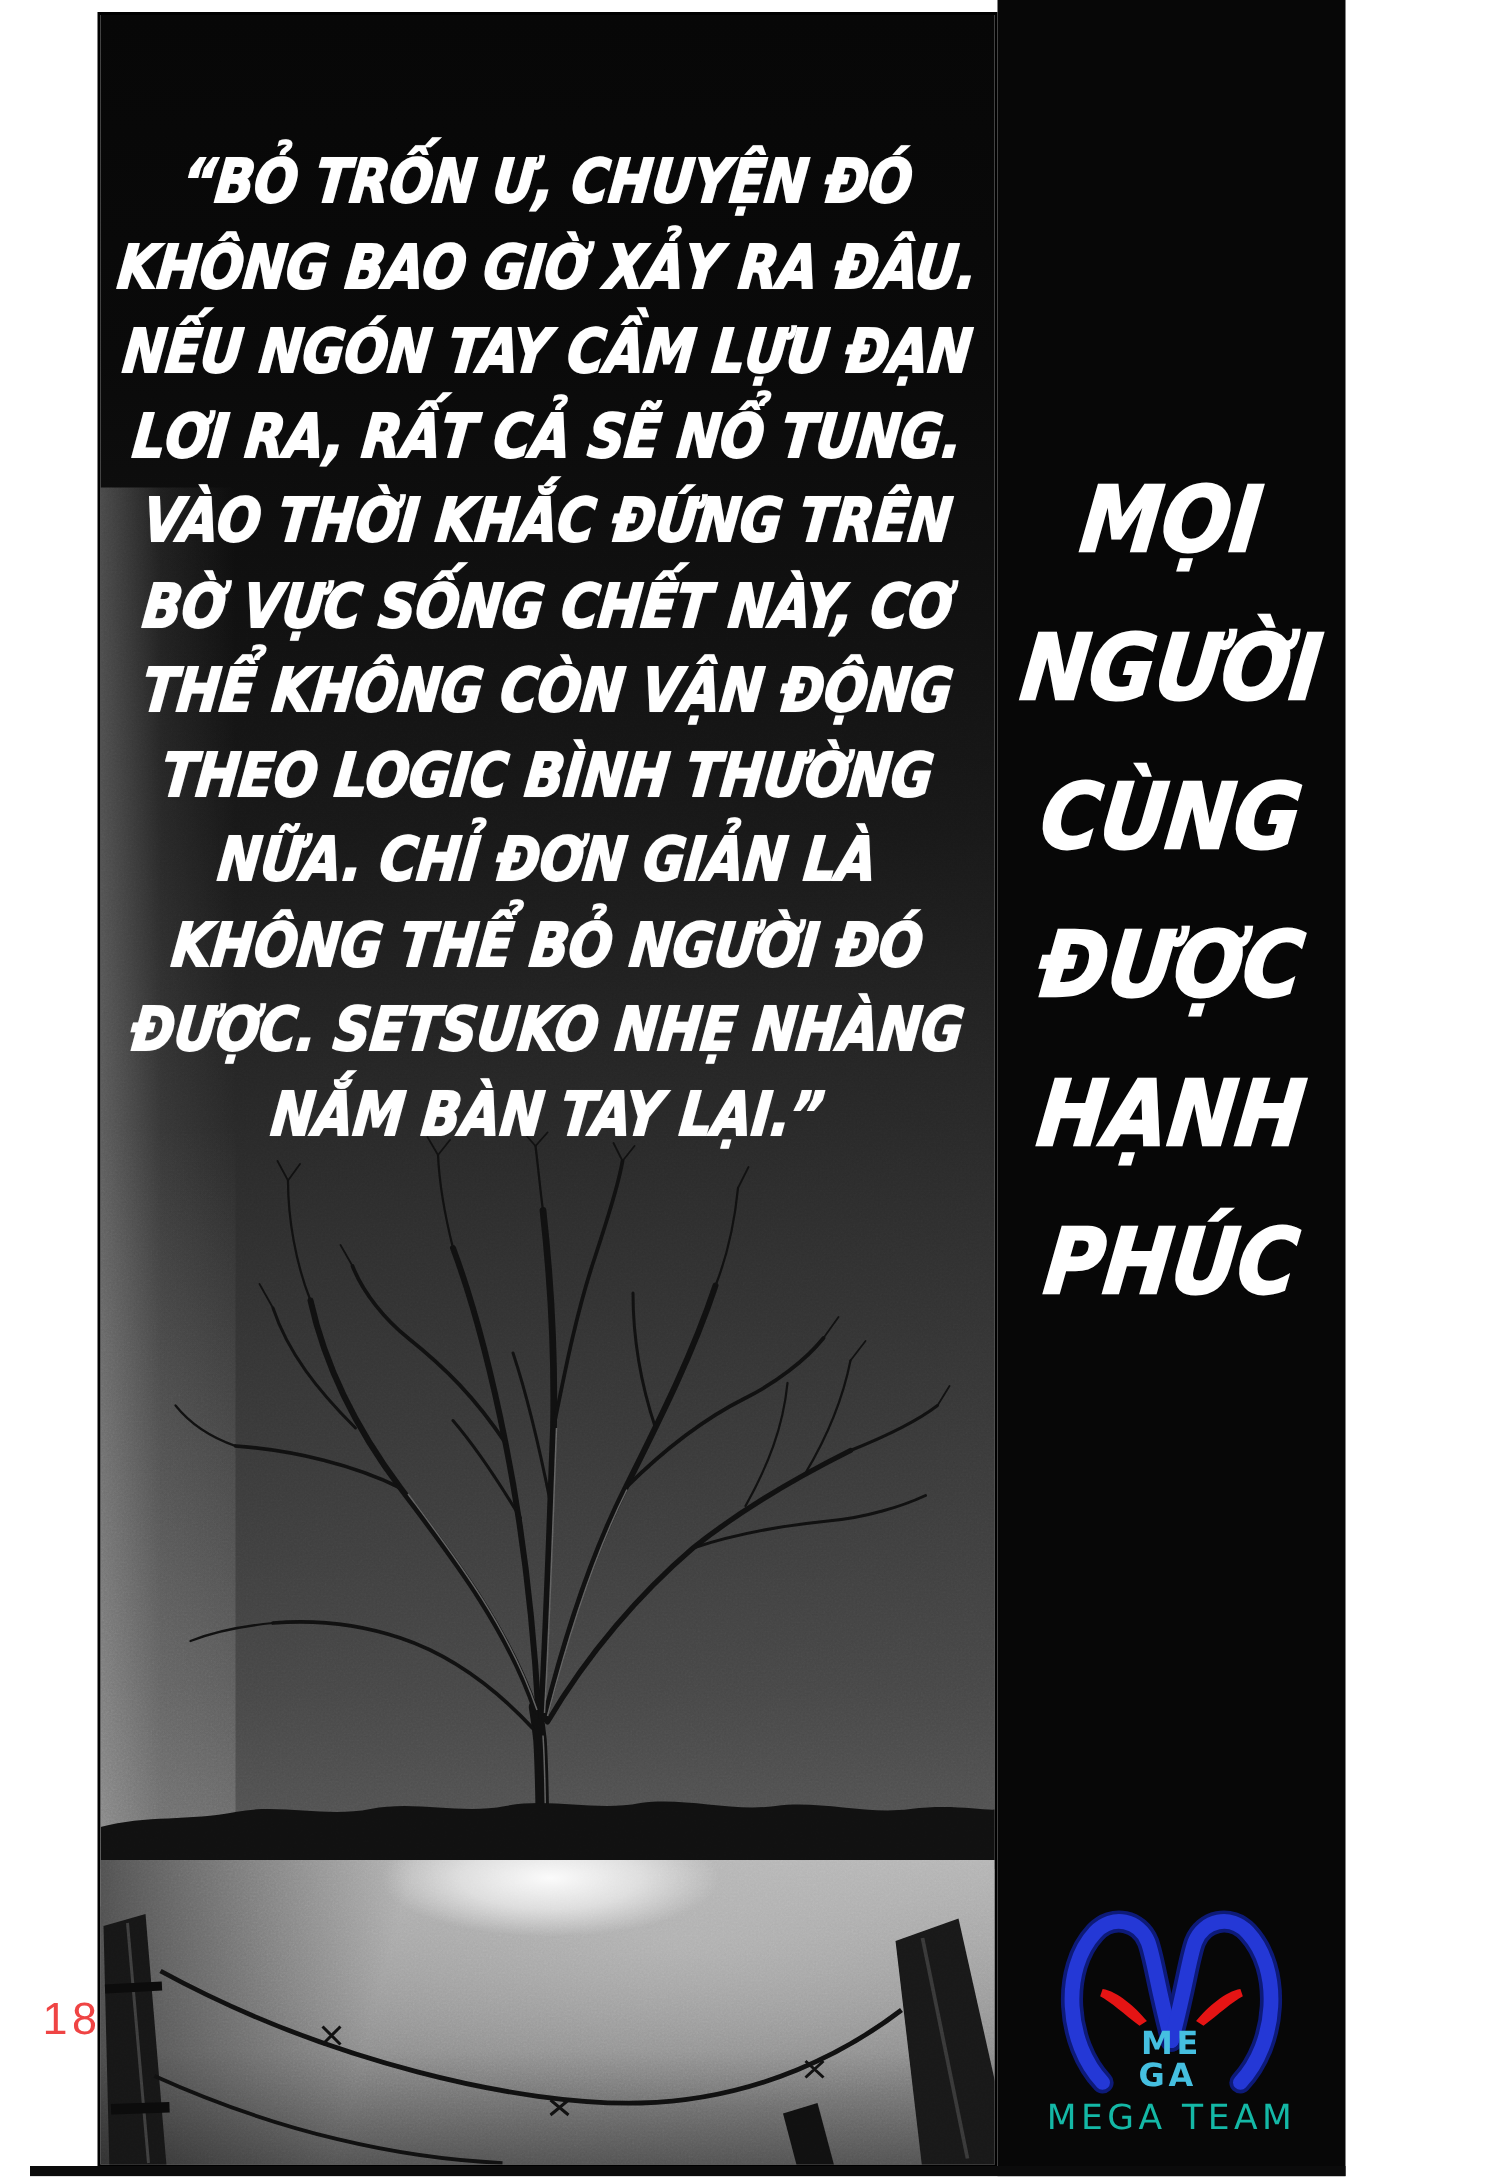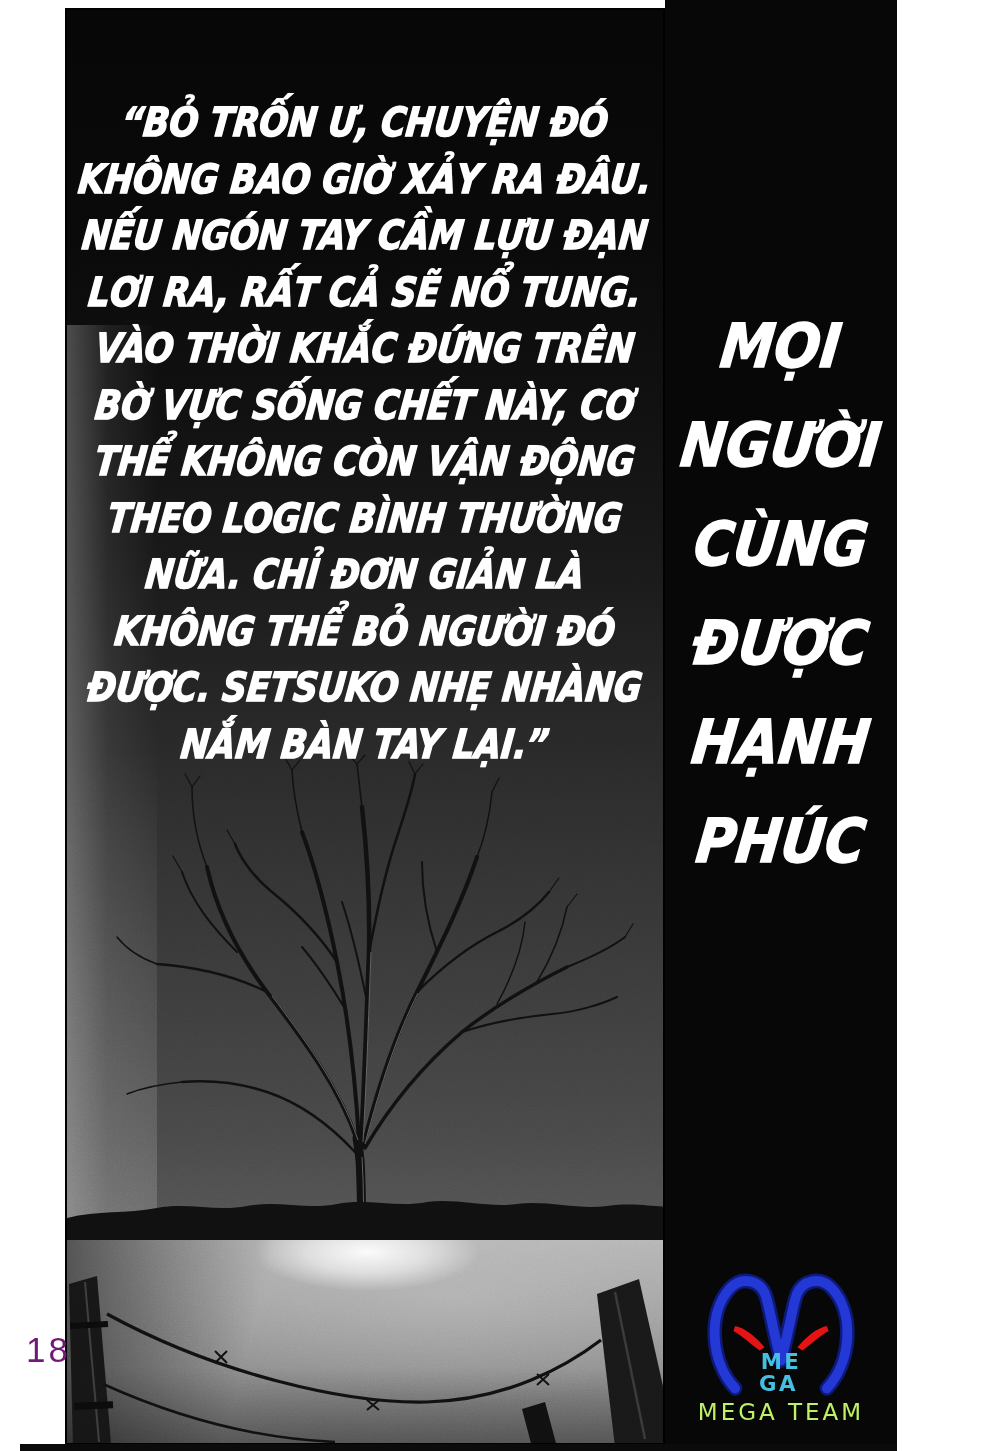--- a/index.html
+++ b/index.html
@@ -54,27 +54,27 @@
   .strip-title{
     position:absolute;left:0;top:297px;width:100%;text-align:center;
     color:#ffffff;font-weight:bold;font-style:italic;
     font-size:54px;line-height:99px;white-space:nowrap;
     -webkit-text-stroke:1.4px #ffffff;
   }
   .strip-title div{transform:scaleY(1.12) skewX(-7deg);}
   .logo{position:absolute;left:34px;top:1272px;width:164px;height:126px;}
   .team-name{
     position:absolute;left:0;top:1399px;width:100%;text-align:center;
-    color:#bef264;font-size:23px;font-weight:500;letter-spacing:3px;
+    color:#14b8a6;font-size:23px;font-weight:500;letter-spacing:3px;
     font-family:"DejaVu Sans",sans-serif;
   }
   
   .page-number{
     position:absolute;left:26px;top:1330px;width:44px;text-align:center;
-    color:#701a75;font-size:35px;letter-spacing:3px;font-weight:400;
+    color:#ef4444;font-size:30px;letter-spacing:3px;font-weight:400;
     font-family:"Liberation Sans",sans-serif;
   }
   .bottom-bar{
     position:absolute;left:20px;top:1444px;width:877px;height:7px;background:#0b0b0b;
   }
 </style>
 </head>
 <body>
 
 <div class="page">

